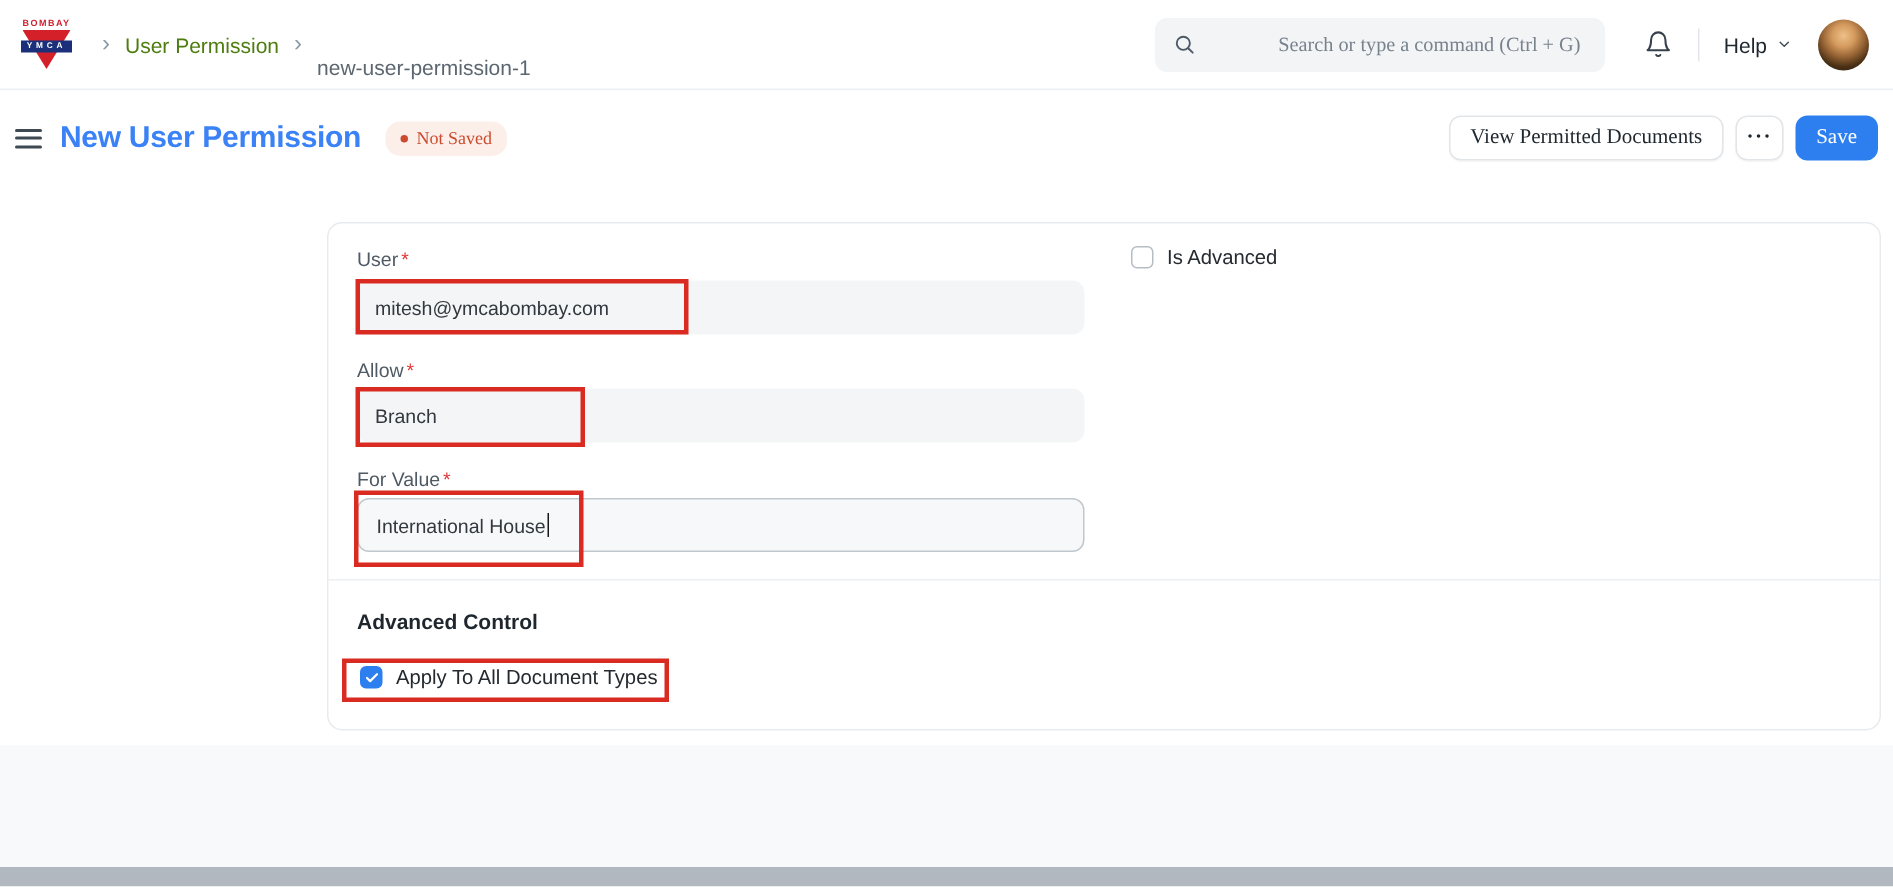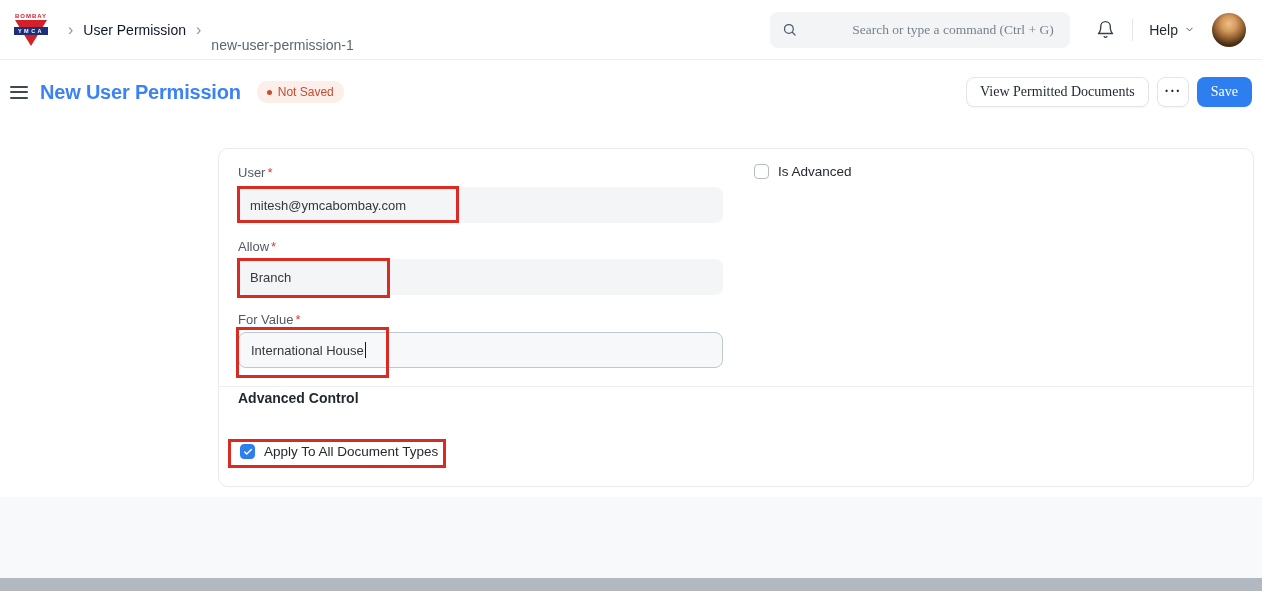--- a/index.html
+++ b/index.html
@@ -9,39 +9,39 @@
   
   .navbar { height:60px; background:#fff; border-bottom:1px solid #eceff1; display:flex; align-items:center; padding:0 16px 0 12px; }
   .logo { width:38px; margin-right:12px; cursor:pointer; flex:none; }
   .logo-line1 { font-size:6px; font-weight:bold; color:#cf2030; text-align:center; letter-spacing:1px; line-height:7px; }
   .logo-tri { position:relative; width:32px; height:26px; margin:0 auto; }
   .logo-tri-shape { position:absolute; inset:0; background:#d42029; clip-path:polygon(0 0,100% 0,50% 100%); }
   .logo-band { position:absolute; top:7px; left:-1px; right:-1px; height:8px; background:#1b2f7a; color:#fff; font-size:5.5px; font-weight:bold; text-align:center; line-height:8px; letter-spacing:2.5px; }
 
   .breadcrumb { display:flex; align-items:center; gap:10px; font-size:14px; margin-left:6px; }
   .crumb-sep { color:#8d99a6; font-size:16px; line-height:14px; }
-  .crumb-link { color:#0f172a; cursor:pointer; }
+  .crumb-link { color:#4d7c0f; cursor:pointer; }
   .crumb-current { color:#5c6670;margin-top:31px; }
 
   .nav-right { margin-left:auto; display:flex; align-items:center; }
   .search-pill { width:300px; height:36px; background:#f3f4f6; border-radius:8px; display:flex; align-items:center; padding:0 12px; gap:9px; }
   .search-pill input { border:none; background:transparent; outline:none; font-family:Liberation Serif, serif; font-size:13.5px; color:#36414c; width:100%;margin-left:46px; }
   .search-pill input::placeholder { color:#77828d; }
   .bell-btn { margin-left:26px; display:flex; align-items:center; cursor:pointer; }
   .nav-divider { width:1px; height:22px; background:#e2e6ea; margin:0 14px 0 17px; }
   .help { display:flex; align-items:center; gap:6px; font-size:14px; color:#1f272e; cursor:pointer; padding:4px 2px; }
   .avatar { width:34px; height:34px; border-radius:50%; margin-left:15px; flex:none; cursor:pointer;
             background: radial-gradient(circle at 50% 32%, #eec089 0%, #d49a5e 26%, #9a6636 48%, #4a3014 72%, #211a12 100%); }
 
   
   .page-head { height:64px; display:flex; align-items:center; padding:0 10px 0 8px; background:#fff; }
   .menu-btn { width:18px; display:flex; flex-direction:column; gap:3.5px; margin:0 12px 0 2px; cursor:pointer; }
   .menu-btn span { display:block; height:2px; background:#3e4952; border-radius:1px; }
   .page-title { font-size:20px; font-weight:700; color:#3b82f6; letter-spacing:-0.2px; }
-  .status-badge { margin-left:16px; display:flex; align-items:center; gap:6px; background:#fcefe9; color:#cb4b2f; font-size:12px; font-weight:500; padding:4px 10px; border-radius:10px; }
+  .status-badge { margin-left:16px; display:flex; align-items:center; gap:6px; background:#fcefe9; color:#cb4b2f; font-size:12px; font-weight:500; padding:4px 10px; border-radius:10px;font-family:Liberation Serif, serif; }
   .status-dot { width:5px; height:5px; border-radius:50%; background:#cb4b2f; }
   .head-actions { margin-left:auto; display:flex; align-items:center; gap:8px; }
   .btn { height:30px; border-radius:8px; font-family:Liberation Serif, serif; font-size:14px; display:flex; align-items:center; justify-content:center; cursor:pointer; }
   .btn-secondary { background:#fff; border:1px solid #e2e6e9; color:#1f272e; padding:0 13px; box-shadow:0 1px 1px rgba(0,0,0,0.04); }
   .btn-more { width:32px; padding:0; letter-spacing:1px; font-weight:bold; color:#1f272e; }
   .btn-primary { background:#2d7ff0; border:none; color:#fff; padding:0 14px;text-align:right; }
 
   
   .card { position:absolute; left:218px; top:148px; width:1036px; height:339px; background:#fff; border:1px solid #e8ebee; border-radius:10px; }
   .f-label { position:absolute; left:19px; font-size:13px; color:#4f5a64; }
@@ -50,21 +50,21 @@
   .control.focused { background:#f7f8f9; border:1px solid #c0c7cd; }
   .caret { width:1.5px; height:16px; background:#15181b; margin-left:1px; }
 
   .check-row { position:absolute; display:flex; align-items:center; gap:9px; cursor:pointer; }
   .checkbox { width:15px; height:15px; border-radius:4px; flex:none; display:flex; align-items:center; justify-content:center; }
   .checkbox.unchecked { background:#fff; border:1px solid #b5bdc4; }
   .checkbox.checked { background:#2d7ff0; border:1px solid #2d7ff0; }
   .check-label { font-size:13.5px; color:#242a30; }
 
   .card-divider { position:absolute; left:0; right:0; top:237px; border-top:1px solid #edf0f2; }
-  .section-heading { position:absolute; left:19px; top:241px; font-size:14px; font-weight:700; color:#1f272e; }
+  .section-heading { position:absolute; left:19px; top:257px; font-size:14px; font-weight:700; color:#1f272e; }
 
   
   .ann { position:absolute; border:3px solid #d92b21; pointer-events:none; }
   .ann-user  { left:18px; top:37px;  width:222px; height:37px; }
   .ann-allow { left:18px; top:109px; width:153px; height:40px; }
   .ann-for   { left:17px; top:178px; width:153px; height:51px; }
   .ann-apply { left:9px;  top:290px; width:218px; height:29px; }
 
   
   .lower-bg { position:absolute; left:0; right:0; top:497px; bottom:13px; background:#f8f9fa; }

